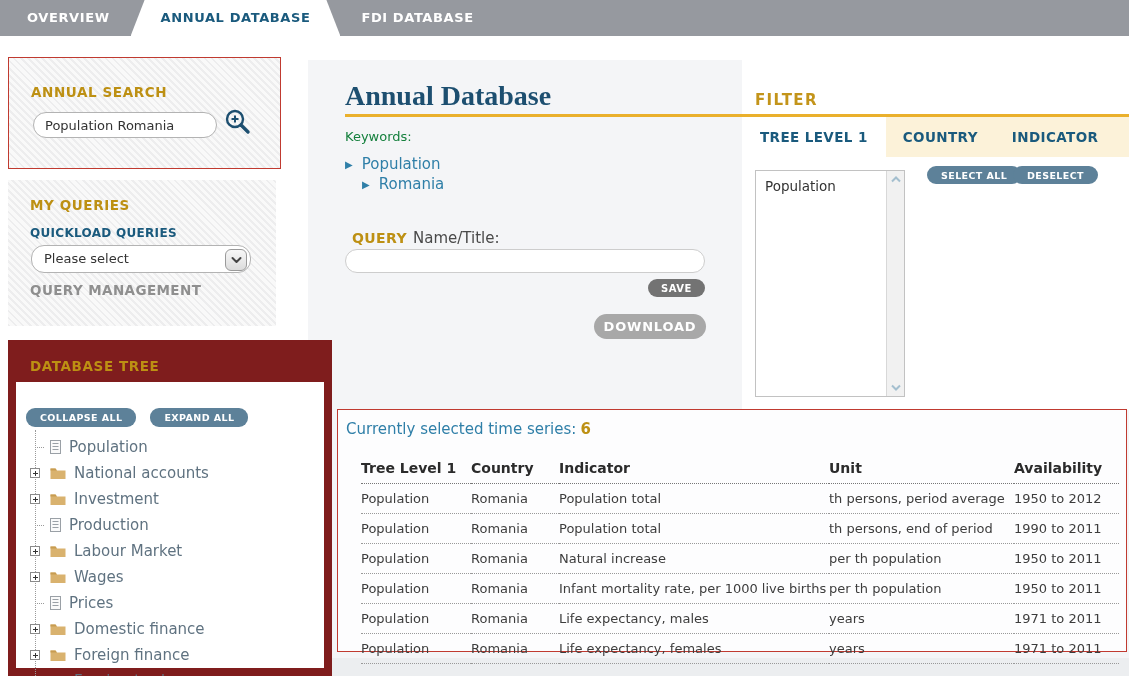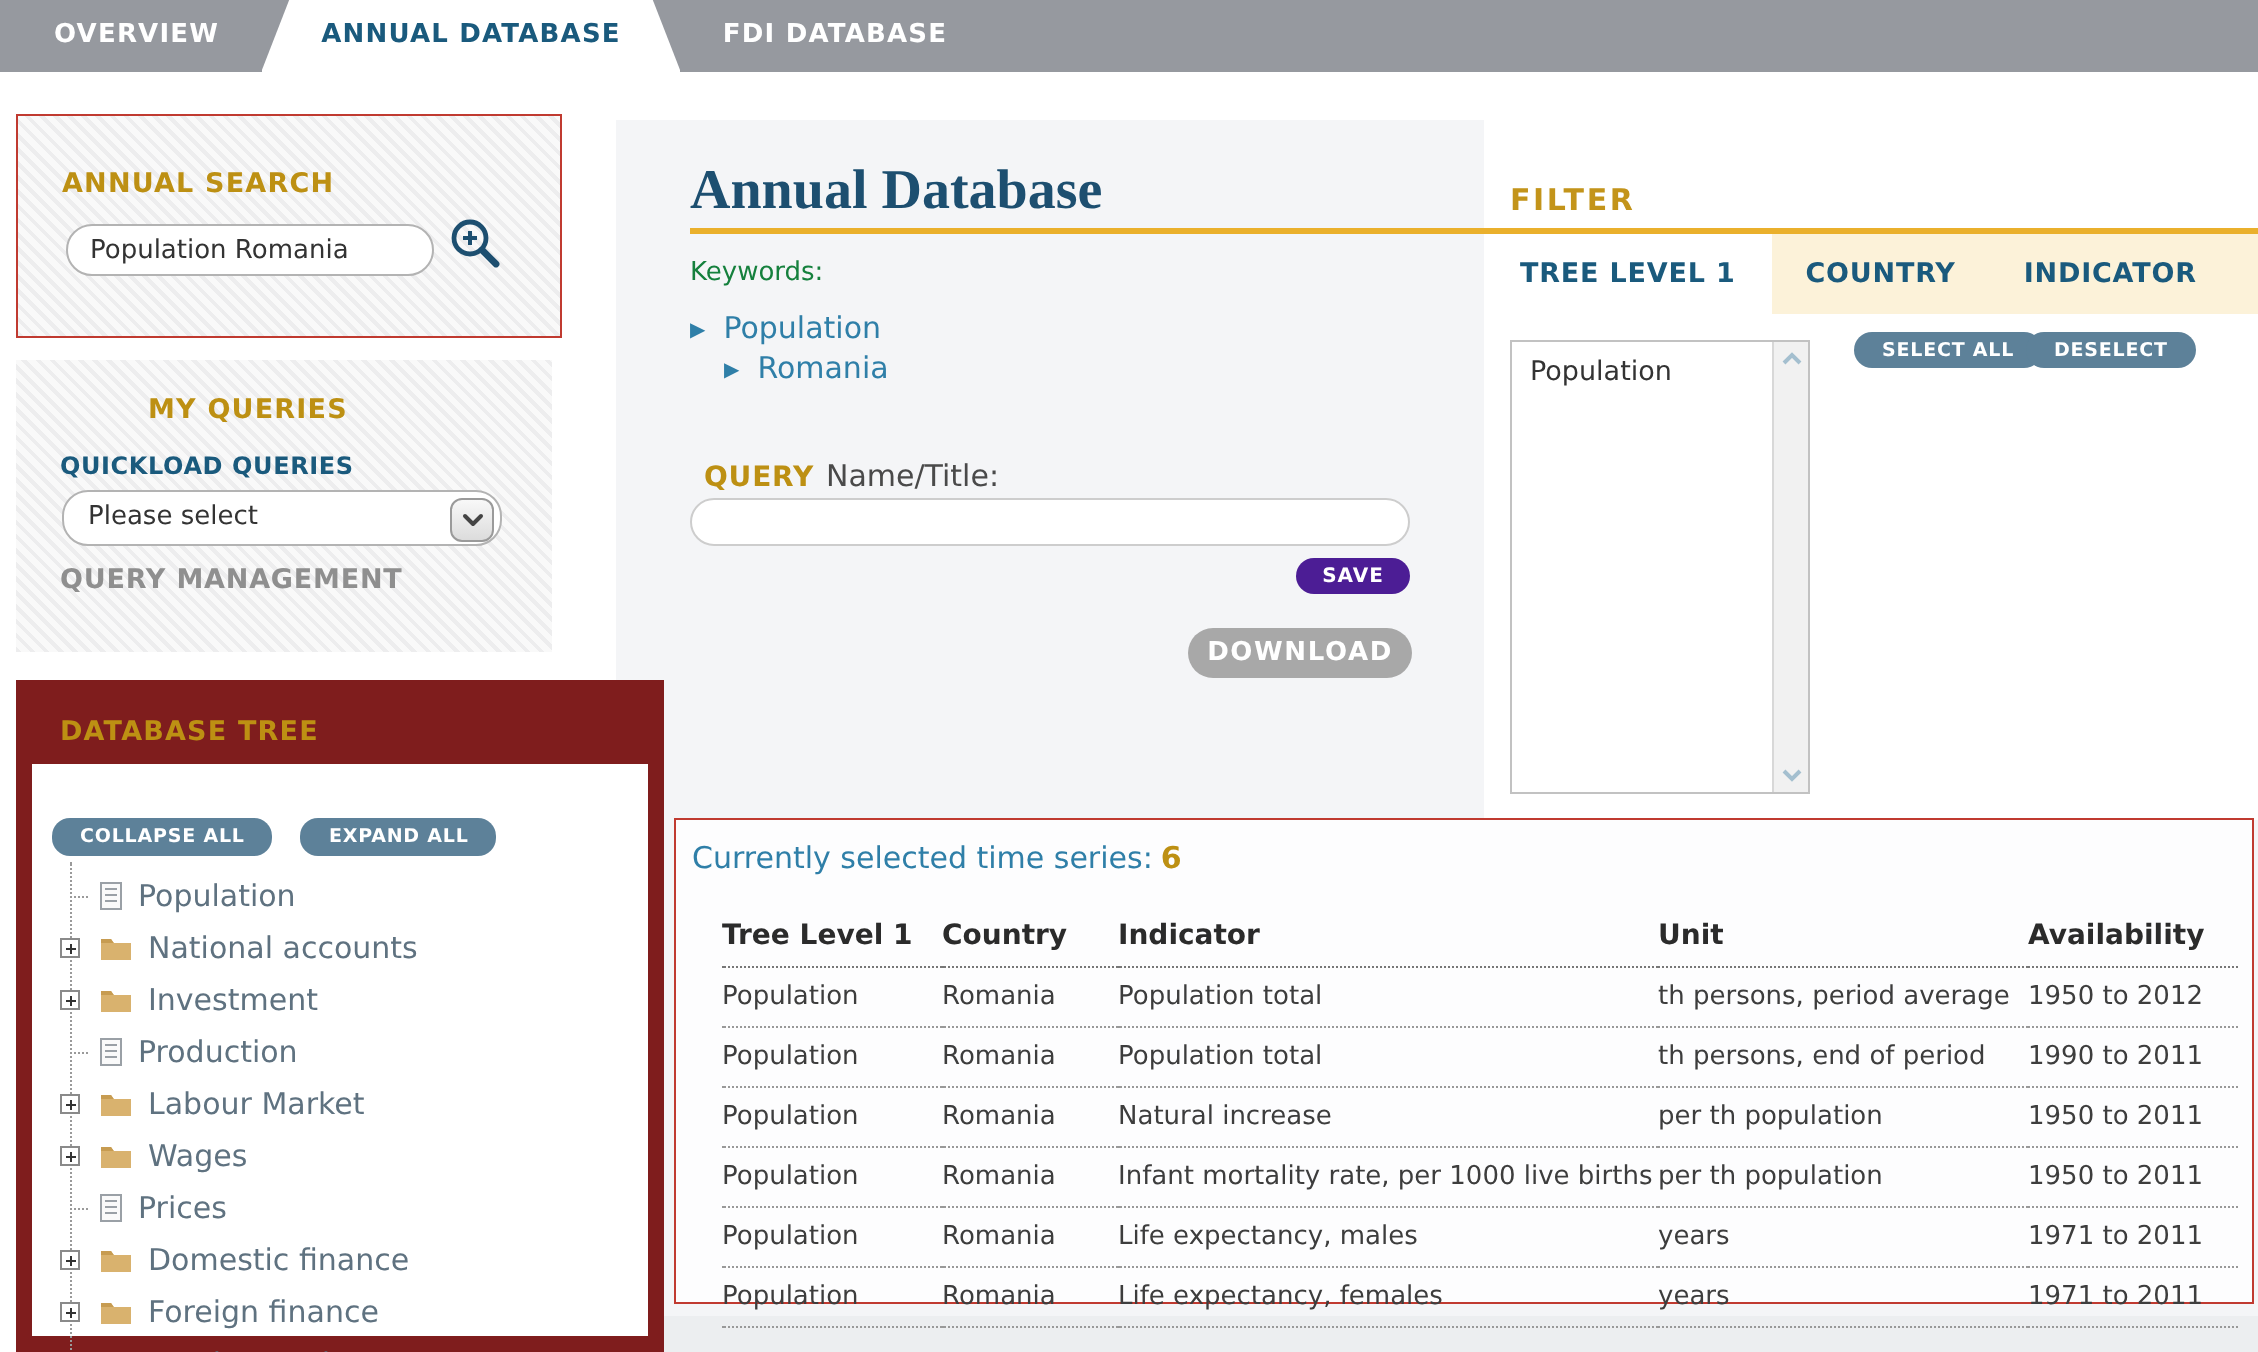--- a/index.html
+++ b/index.html
@@ -20,21 +20,21 @@
   .panel{position:absolute;left:8px;box-sizing:border-box;}
   .striped{background:repeating-linear-gradient(45deg,#ededee 0px,#ededee 2px,#f9f9f9 2px,#f9f9f9 5px);}
   .gold-h{color:#bd9013;font-size:13.5px;font-weight:bold;letter-spacing:.6px;}
   #p-keyword{top:57px;width:273px;height:112px;border:1px solid #c03a30;}
   #p-keyword .gold-h{position:absolute;left:22px;top:26px;}
   .kw-input{position:absolute;left:24px;top:54px;width:160px;height:24px;
     border:1px solid #b3b3b3;border-radius:13px;padding:0 11px;font-size:13px;color:#333;
     background:#fff;outline:none;font-family:inherit;}
   .search-btn{position:absolute;left:214px;top:49px;width:30px;height:30px;cursor:pointer;}
   #p-queries{top:180px;width:268px;height:146px;}
-  #p-queries .gold-h{position:absolute;left:22px;top:17px;margin-left:44px;}
+  #p-queries .gold-h{position:absolute;left:22px;top:17px;}
   .quickload{position:absolute;left:22px;top:46px;color:#1a5a7d;font-size:12px;font-weight:bold;letter-spacing:.3px;}
   .select{position:absolute;left:23px;top:65px;width:218px;height:26px;background:#fff;
     border:1px solid #b3b3b3;border-radius:13px;cursor:pointer;}
   .select-text{position:absolute;left:12px;top:5px;font-size:13px;color:#333;}
   .dd-btn{position:absolute;right:3px;top:2.5px;width:20px;height:20px;border:1px solid #9a9a9a;
     border-radius:6px;background:linear-gradient(#f8f8f8,#dcdcdc);display:flex;align-items:center;justify-content:center;}
   .mgmt{position:absolute;left:22px;top:102px;color:#8f8f8f;font-size:13.5px;font-weight:bold;letter-spacing:.4px;}
   #p-tree{top:340px;width:324px;height:336px;background:#7f1d1d;text-decoration:underline;}
   #p-tree .gold-h{position:absolute;left:22px;top:18px;}
   .tree-box{position:absolute;left:8px;right:8px;top:42px;bottom:8px;background:#fff;padding:24px 0 0 10px;box-sizing:border-box;}
@@ -61,21 +61,21 @@
   .gold-line{position:absolute;left:345px;right:0;top:114px;height:3px;background:#eab02c;}
   .kw-label{position:absolute;left:345px;top:129px;font-size:13px;color:#15803d;}
   .kw{position:absolute;font-size:15px;color:#2f7fa8;cursor:pointer;}
   .kw .tri{font-size:10px;margin-right:9px;position:relative;top:-1px;}
   .kw1{left:345px;top:155px;}
   .kw2{left:362px;top:175px;}
   .query-label{position:absolute;left:352px;top:229px;font-size:15px;color:#4a4a4a;}
   .query-label .gold{color:#bd9013;font-weight:bold;font-size:14px;letter-spacing:.4px;margin-right:6px;text-align:center;}
   .query-input{position:absolute;left:345px;top:249px;width:336px;height:22px;border:1px solid #cdcdcd;
     border-radius:12px;background:#fff;padding:0 11px;font-size:13px;color:#333;outline:none;font-family:inherit;}
-  .save-btn{position:absolute;left:648px;top:279px;width:57px;height:18px;background:#4c1d95;border:none;
+  .save-btn{position:absolute;left:648px;top:279px;width:57px;height:18px;background:#737373;border:none;
     border-radius:9px;color:#fff;font-size:10px;font-weight:bold;letter-spacing:.5px;cursor:pointer;font-family:inherit;}
   .download-btn{position:absolute;left:594px;top:314px;width:112px;height:25px;background:#a8a8a8;border:none;
     border-radius:13px;color:#fff;font-size:13px;font-weight:bold;letter-spacing:.8px;cursor:pointer;font-family:inherit;}
   
   .filter-title{position:absolute;left:755px;top:91px;color:#c3941a;font-size:15px;font-weight:600;letter-spacing:1.3px;}
   .ftabs{position:absolute;left:742px;right:0;top:117px;height:40px;background:#fcf2d9;display:flex;}
   .ftab{line-height:40px;padding:0 17px;font-size:13.5px;font-weight:bold;color:#1a5a7d;
     letter-spacing:.4px;cursor:pointer;white-space:nowrap;}
   .ftab.active{background:#ffffff;padding:0 18px;}
   .listbox{position:absolute;left:755px;top:170px;width:150px;height:227px;background:#fff;

